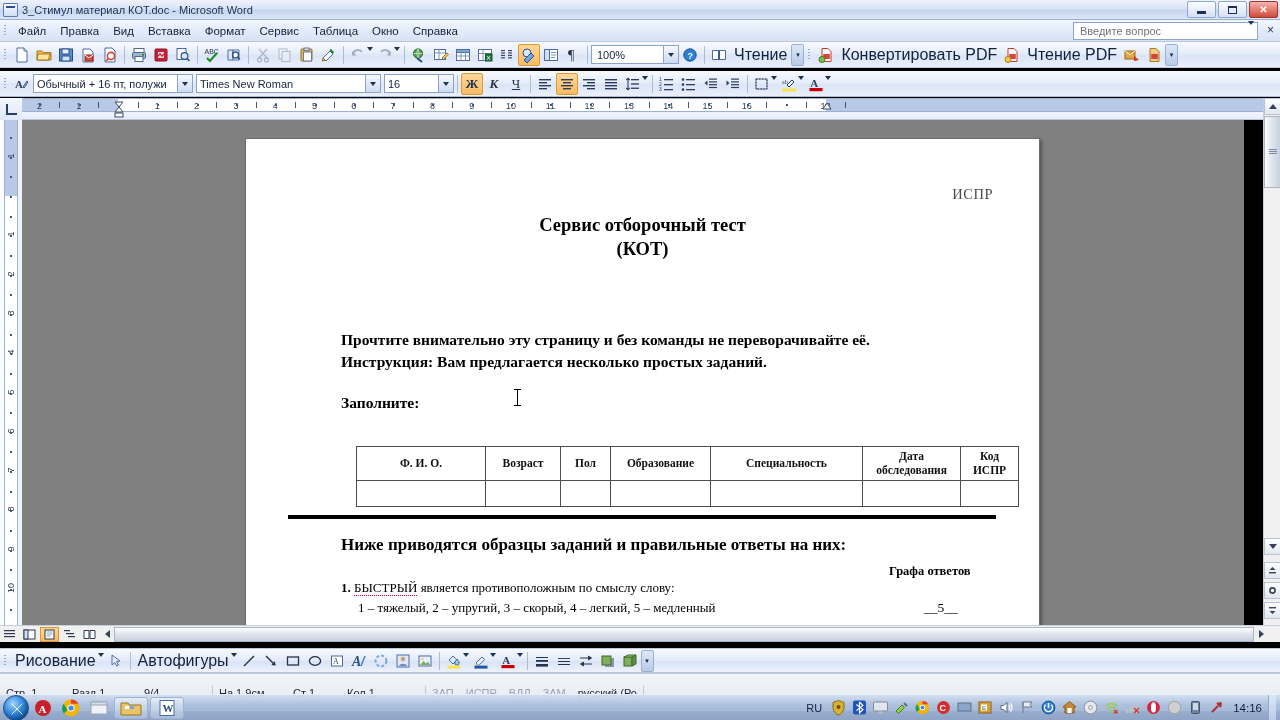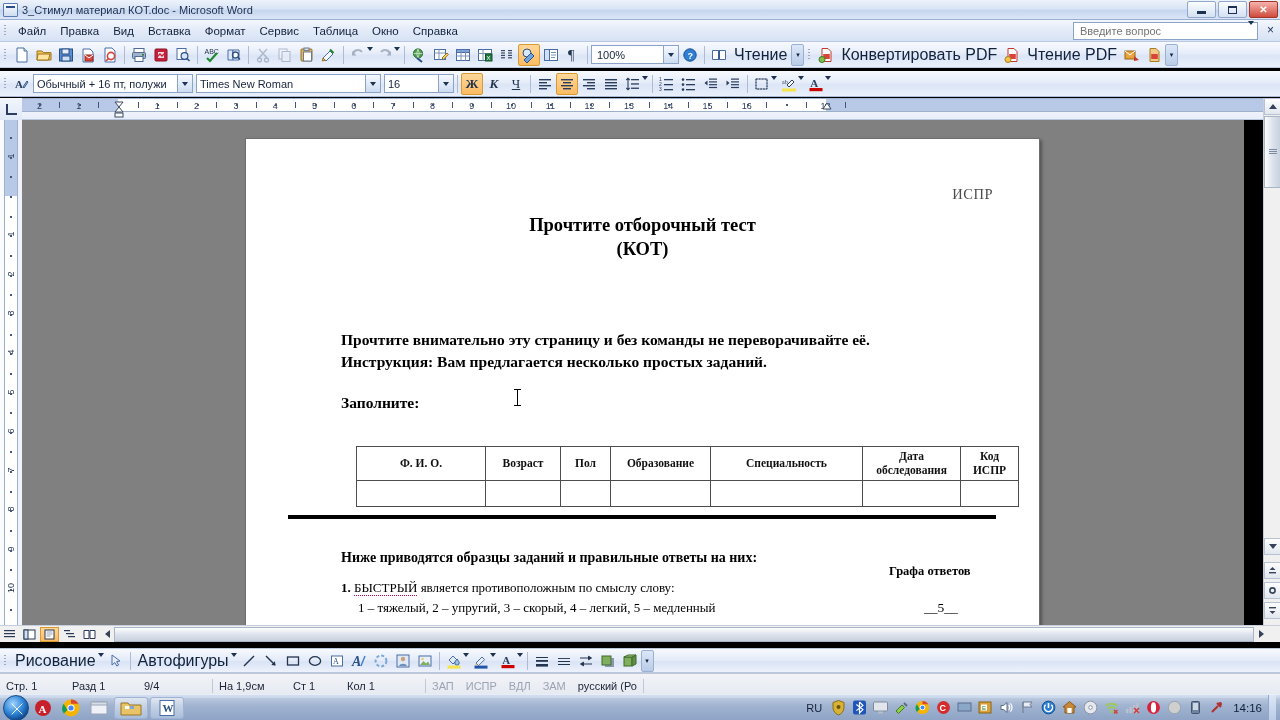--- a/index.html
+++ b/index.html
@@ -208,22 +208,22 @@
     border: 1px solid #4d4d4d;
     font-size: 11.5px; font-weight: bold; text-align: center;
     padding: 3px 4px; line-height: 1.18; color: #111;
   }
   table.info-table tr.empty td { height: 26px; }
 
   .hrule-thick {
     position: absolute; left: 42px; top: 376px; width: 708px; height: 4px; background: #000;
   }
   .doc-samples-hdr {
-    position: absolute; left: 95px; top: 411px;
-    font-size: 14px; font-weight: bold;
+    position: absolute; left: 95px; top: 396px;
+    font-size: 17px; font-weight: bold;
   }
   .answers-hdr {
     position: absolute; left: 643px; top: 425px;
     font-size: 12.5px; font-weight: bold;
   }
   .q1 { position: absolute; left: 95px; top: 441px; font-size: 13px; }
   .q1 .qn { font-weight: bold; }
   .q1 .underdot { border-bottom: 1px dotted #b06; }
   .q1-opts { position: absolute; left: 112px; top: 461px; font-size: 13px; }
   .a1 { position: absolute; left: 678px; top: 461px; font-size: 13.5px; }
@@ -267,21 +267,21 @@
   
   .drawbar {
     position: absolute; left: 0; top: 648px; width: 1280px; height: 25px;
     background: linear-gradient(to bottom,#f7f9fe,#e3ebf8 50%,#d9e3f5 55%,#eef2fc);
     border-top: 1px solid #b8c8e0; border-bottom: 1px solid #b8c8e0;
     display: flex; align-items: center;
   }
 
   
   .statusbar {
-    position: absolute; left: 0; top: 673px; width: 1280px; height: 25px;
+    position: absolute; left: 0; top: 673px; width: 1280px; height: 38px;
     background: linear-gradient(to bottom,#f2f4f8,#e4e8ef);
     border-top: 1px solid #c0c8d6;
     display: flex; align-items: center; font-size: 11px; color: #1a2436;
   }
   .sb-cell { padding: 0 6px; white-space: nowrap; }
   .sb-cell.dim { color: #9aa3b2; }
   .sb-div { width: 1px; height: 14px; background: #c2c9d6; }
 
   
   .taskbar {
@@ -884,21 +884,21 @@
       </div>
   </div>
 
   <div class="docarea">
     <div class="page">
       <div class="doc-body">
 
         <div class="lpfo-mark">ИСПР</div>
 
         <div class="doc-title">
-          <div>Прочтите отборочный тест</div>
+          <div>Сервис отборочный тест</div>
           <div>(КОТ)</div>
         </div>
 
         <div class="doc-instr">
           <div>Прочтите внимательно эту страницу и без команды не переворачивайте её.</div>
           <div><span>Инструкция:</span><span> Вам предлагается несколько простых заданий.</span></div>
         </div>
 
         <div class="doc-fill">Заполните:</div>
         <div class="text-caret"></div>

